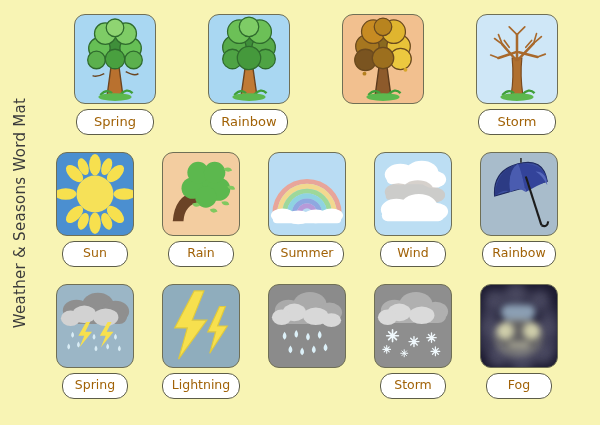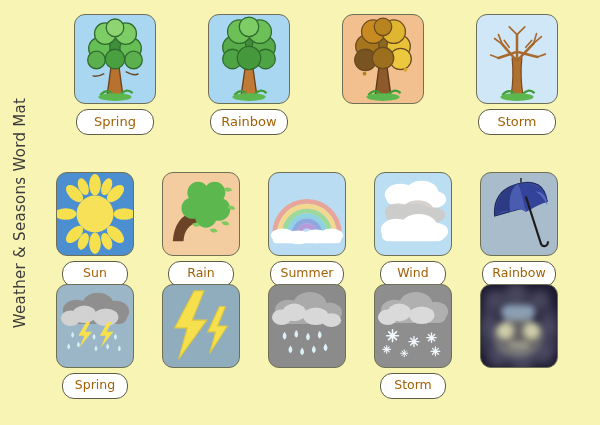--- a/index.html
+++ b/index.html
@@ -35,21 +35,21 @@
     width: 560px; height: 425px;
   }
   .row {
     position: absolute;
     left: 0;
     width: 560px;
     display: flex;
     justify-content: flex-start;
   }
   #row-0 { top: 14px; height: 134px; padding-left: 8px; }
-  #row-1 { top: 172px; height: 126px; padding-left: 2px; }
+  #row-1 { top: 152px; height: 126px; padding-left: 2px; }
   #row-2 { top: 284px; height: 128px; padding-left: 2px; }
 
   .card {
     display: flex;
     flex-direction: column;
     align-items: center;
   }
   #row-0 .card { width: 134px; }
   #row-1 .card, #row-2 .card { width: 106px; }
 
@@ -343,20 +343,21 @@
         <div class="label">Spring</div>
       </div>
 
       <div class="card">
         <div class="pic" style="background:#8fadbd">
           <svg class="svgfill" viewBox="0 0 78 84">
             <path d="M32 6 L12 44 L25 44 L16 76 L45 36 L30 36 L42 6 z" fill="#f7e04e" stroke="#e0c93c" stroke-width="1.2"></path>
             <path d="M58 22 L46 48 L54 48 L48 70 L66 42 L56 42 L64 22 z" fill="#f7e04e" stroke="#e0c93c" stroke-width="1.2"></path>
           </svg>
         </div>
+        <div class="label">Lightning</div>
       </div>
 
       <div class="card">
         <div class="pic" style="background:#8b8b8b">
           <svg class="svgfill" viewBox="0 0 78 84">
             <g fill="#aaaaaa">
               <ellipse cx="20" cy="26" rx="14" ry="11"></ellipse>
               <ellipse cx="42" cy="20" rx="17" ry="13"></ellipse>
               <ellipse cx="62" cy="28" rx="13" ry="10"></ellipse>
               <rect x="7" y="24" width="66" height="16" rx="8"></rect>
@@ -449,18 +450,19 @@
               <rect x="28" y="58" width="22" height="7" rx="3" fill="#d8d6b4" opacity="0.5"></rect>
             </g>
             <g filter="url(#blurB)" fill="#5c5c76" opacity="0.4">
               <circle cx="8" cy="30" r="9"></circle>
               <circle cx="70" cy="30" r="9"></circle>
               <circle cx="6" cy="60" r="9"></circle>
               <circle cx="72" cy="60" r="9"></circle>
             </g>
           </svg>
         </div>
+        <div class="label">Fog</div>
       </div>
 
     </div>
 
   </div>
 </div>
 
 </body></html>

